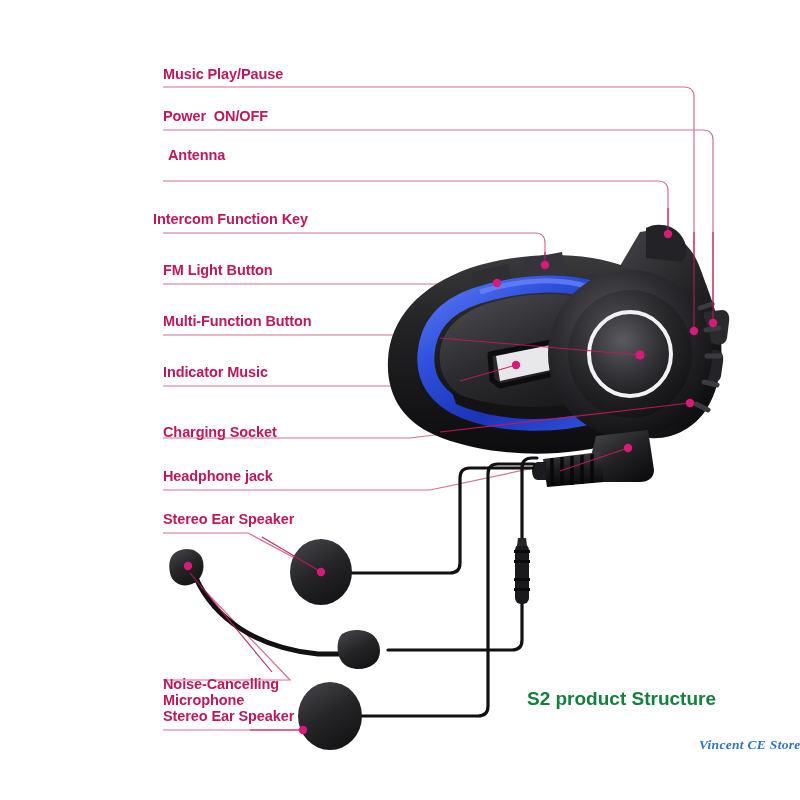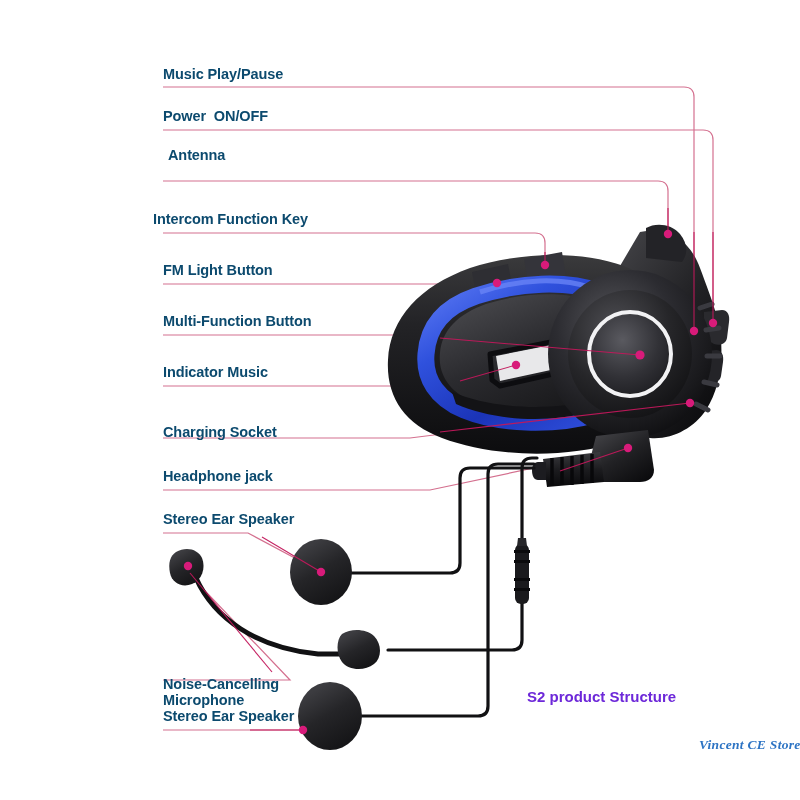--- a/index.html
+++ b/index.html
@@ -20,31 +20,31 @@
     left: 0;
     top: 0;
     width: 800px;
     height: 800px;
   }
   .callout-label {
     position: absolute;
     font-family: "Liberation Sans", sans-serif;
     font-weight: bold;
     font-size: 14.5px;
-    color: #0c4a6e;
+    color: #be185d;
     white-space: pre;
     line-height: 1.12;
     letter-spacing: -0.1px;
   }
   .title-text {
     position: absolute;
     font-family: "Liberation Sans", sans-serif;
     font-weight: bold;
-    font-size: 15px;
-    color: #6d28d9;
+    font-size: 19px;
+    color: #15803d;
     white-space: pre;
   }
   .store-text {
     position: absolute;
     font-family: "Liberation Serif", serif;
     font-weight: bold;
     font-style: italic;
     font-size: 13.5px;
     color: #2d74c4;
     white-space: pre;

